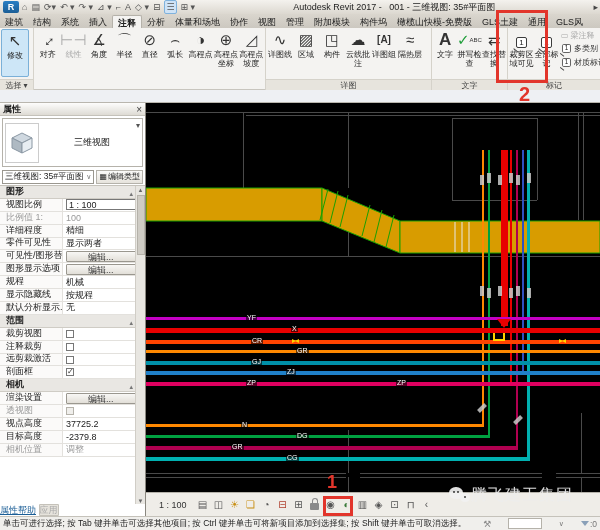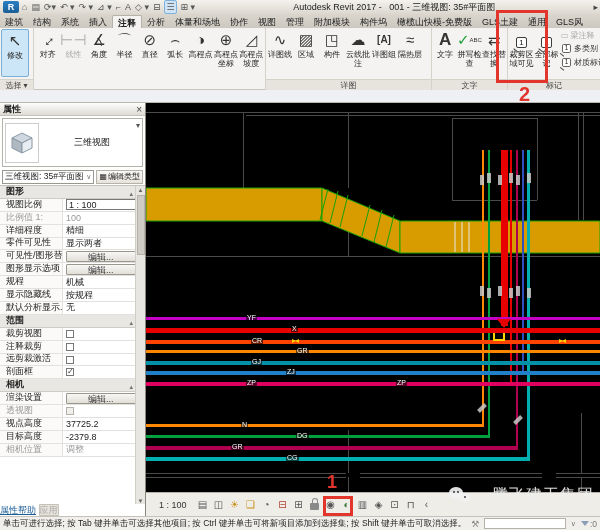--- a/index.html
+++ b/index.html
@@ -85,32 +85,32 @@
   .redtee{position:absolute;width:0;height:0;border-left:7px solid transparent;border-right:7px solid transparent;border-top:9px solid #e80000;z-index:6;}
 
   
   #viewbar{position:absolute;left:146px;top:492px;width:454px;height:24px;background:#efedе8;background:#efede8;border-top:1px solid #b5b2aa;display:flex;align-items:center;font-size:9px;color:#333;gap:6px;padding-left:8px;}
   #viewbar .scale{padding:1px 4px;border:1px solid transparent;}
   #viewbar .vicon{font-size:10px;color:#555;width:10px;text-align:center;}
   .lockicon{width:9px;height:7px;background:#8a8a8a;border-radius:1px;position:relative;display:inline-block;margin-top:5px;}
   .lockicon::before{content:"";position:absolute;top:-5px;left:1.5px;width:4px;height:5px;border:1.5px solid #8a8a8a;border-bottom:none;border-radius:3px 3px 0 0;}
 
   
-  #statusbar{position:absolute;left:0;top:516px;width:600px;height:14px;background:#f0efec;border-top:1px solid #c5c2ba;display:flex;align-items:center;font-size:8.5px;color:#222;padding:0 3px;gap:5px;}
+  #statusbar{position:absolute;left:0;top:516px;width:600px;height:14px;background:#f0efec;border-top:1px solid #c5c2ba;display:flex;align-items:center;font-size:8.5px;color:#222;padding:0 3px;gap:17px;}
   #statusbar .hint{white-space:nowrap;overflow:hidden;}
   #statusbar .wsicon{color:#888;font-size:9px;}
   #statusbar .selbox{flex:1;height:11px;background:#fff;border:1px solid #b5b2aa;max-width:165px;}
   #statusbar .ddv{color:#777;font-size:7px;}
   #statusbar .filter{color:#777;display:flex;align-items:center;gap:1px;}
   .funnel{width:0;height:0;border-left:4px solid transparent;border-right:4px solid transparent;border-top:5px solid #8aa0b8;display:inline-block;}
 
   
   .redbox{position:absolute;border:3px solid #e2352b;z-index:60;}
   .rednum{position:absolute;color:#e2352b;font-size:20px;font-weight:bold;z-index:60;line-height:20px;}
-  #watermark{position:absolute;left:449px;top:485px;z-index:55;display:flex;align-items:center;gap:21px;color:#ededed;font-size:16px;letter-spacing:1px;opacity:.92;}
+  #watermark{position:absolute;left:449px;top:485px;z-index:55;display:flex;align-items:center;gap:0;color:#ededed;font-size:16px;letter-spacing:1px;opacity:.92;}
   .wechat{position:relative;width:22px;height:18px;}
   .wechat .b1{position:absolute;left:0;top:0;width:14px;height:12px;background:#f2f2f2;border-radius:50% 50% 45% 55%;}
   .wechat .b2{position:absolute;left:11px;top:6px;width:10px;height:9px;background:#f2f2f2;border-radius:50%;}
   .wechat .e1,.wechat .e2,.wechat .e3{position:absolute;width:2px;height:2px;background:#333;border-radius:50%;}
   .wechat .e1{left:4px;top:4px}.wechat .e2{left:8px;top:4px}.wechat .e3{left:15px;top:9px}
 </style>
 </head>
 <body>
 
 <div id="window">

